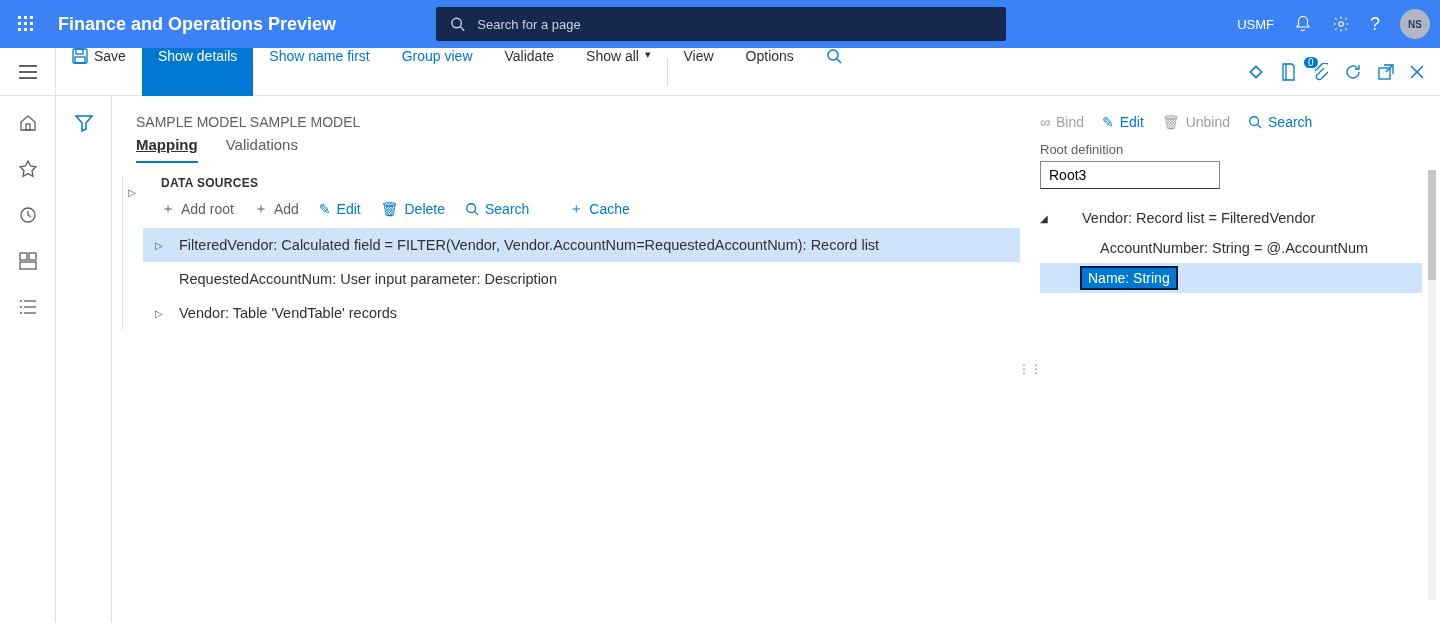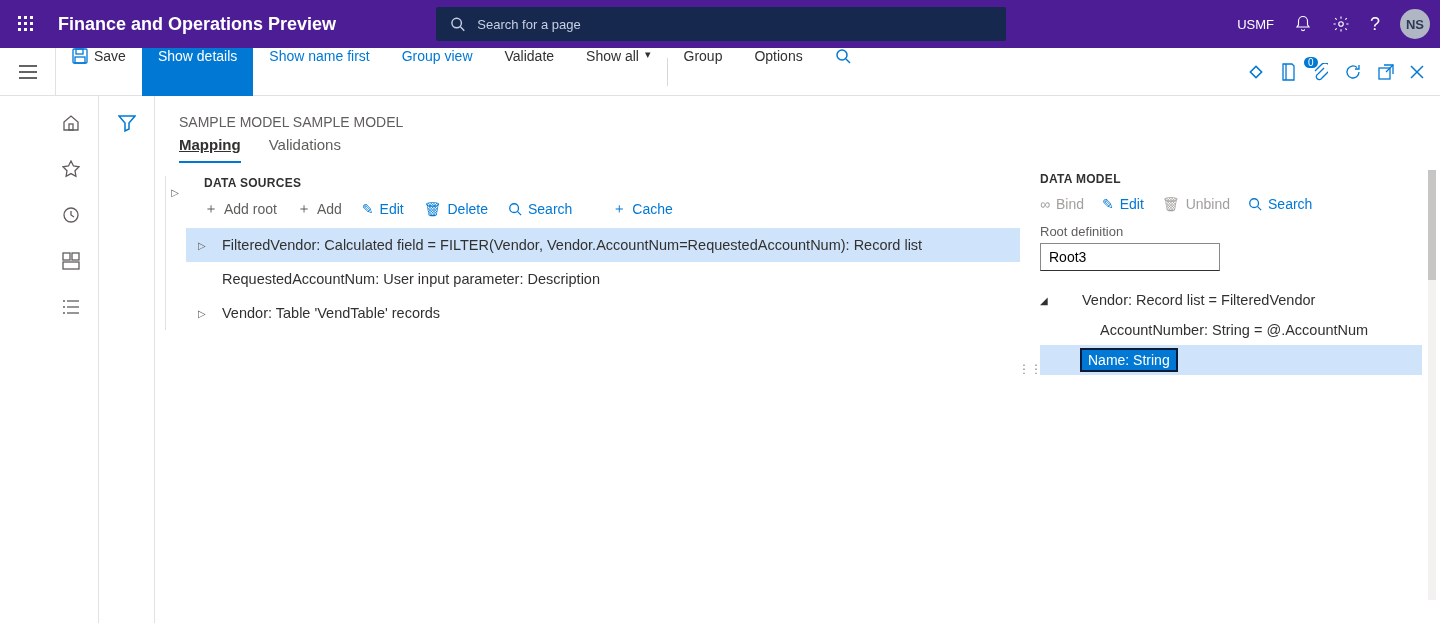--- a/index.html
+++ b/index.html
@@ -1,36 +1,36 @@
 <!DOCTYPE html>
 <html><head>
 <meta charset="utf-8">
 <style>
   * { box-sizing: border-box; margin: 0; padding: 0; }
   html, body { width: 1440px; height: 623px; font-family: "Segoe UI", Arial, sans-serif; font-size: 14px; color: #323130; overflow: hidden; background: #fff; }
-  .topbar { height: 48px; background: #4c1d95; color: #fff; display: flex; align-items: center; padding: 0 10px; }
+  .topbar { height: 48px; background: #3b82f6; color: #fff; display: flex; align-items: center; padding: 0 10px; }
   .waffle { width: 32px; height: 32px; display: flex; align-items: center; justify-content: center; margin-right: 16px; }
   .app-title { font-size: 18px; font-weight: 600; margin-right: 40px; }
   .searchbar { flex: 0 0 570px; height: 34px; background: #17284e; border-radius: 2px; display: flex; align-items: center; padding: 0 14px; color: #c7d0e3; margin-left: 60px;}
   .searchbar input { background: transparent; border: none; outline: none; color: #fff; font-size: 13px; margin-left: 12px; width: 100%; }
   .searchbar input::placeholder { color: #c7d0e3; }
   .top-right { margin-left: auto; display: flex; align-items: center; gap: 20px; }
-  .avatar { width: 30px; height: 30px; border-radius: 50%; background: #b0b6c4; color: #2c3a56; font-size: 13px; display: flex; align-items: center; justify-content: center; font-weight: 600; }
+  .avatar { width: 30px; height: 30px; border-radius: 50%; background: #b0b6c4; color: #2c3a56; font-size: 10px; display: flex; align-items: center; justify-content: center; font-weight: 600; }
 
   .actionbar { height: 48px; border-bottom: 1px solid #e1e1e1; display: flex; align-items: center; padding-left: 0; }
   .hamburger-col { width: 56px; height: 48px; display:flex; align-items:center; justify-content:center; border-right: 1px solid #e1e1e1;}
   .action-btn { height: 48px; padding: 0 16px; display: flex; align-items: flex-start; gap: 6px; color: #0078d4; cursor: pointer; font-size: 14px; }
   .action-btn.black { color: #323130; }
   .action-btn.selected { background: #0078d4; color: #fff; }
   .divider { width: 1px; height: 28px; background: #d8d8d8; }
   .actionbar-right { margin-left: auto; display: flex; align-items: center; gap: 16px; padding-right: 16px; color: #0078d4; }
   .badge-wrap { position: relative; }
   .badge { position: absolute; top: -6px; left: -8px; background: #0078d4; color:#fff; border-radius:8px; font-size:10px; padding:0 4px;}
 
-  .body { display: flex; height: calc(623px - 96px); padding-left: 43px; }
+  .body { display: flex; height: calc(623px - 96px); }
   .leftrail { width: 56px; border-right: 1px solid #e1e1e1; display: flex; flex-direction: column; align-items: center; padding-top: 18px; gap: 28px; color: #605e5c; }
   .filtercol { width: 56px; border-right: 1px solid #e1e1e1; display: flex; justify-content: center; padding-top: 18px; color: #0078d4; }
   .main { flex: 1; padding: 18px 0 0 24px; position: relative; display:flex; }
   .main-left { flex: 1; min-width:0; }
   .crumb { color: #605e5c; font-size: 14px; margin-bottom: 6px; }
   .page-title { font-size: 26px; font-weight: 600; margin-bottom: 18px; }
   .tabs { display: flex; gap: 28px; border-bottom: 1px solid transparent; margin-bottom: 12px; }
   .tab { padding-bottom: 8px; color: #605e5c; cursor: pointer; font-size:15px; }
   .tab.active { color: #323130; font-weight: 600; border-bottom: 2px solid #0078d4; text-decoration: underline; }
 
@@ -133,21 +133,21 @@
     </div>
   <div class="action-btn black">
       <span>Validate</span>
     </div>
   <div class="action-btn black">
       <span>Show all</span>
       <span style="font-size:11px;">▾</span>
     </div>
   <div class="divider"></div>
   <div class="action-btn black">
-      <span>Group</span>
+      <span>View</span>
     </div>
   <div class="action-btn black">
       <span>Options</span>
     </div>
   <div class="action-btn">
       <svg width="16" height="16" viewBox="0 0 16 16" fill="none" stroke="#0078d4" stroke-width="1.5">
         <circle cx="7" cy="7" r="5"></circle>
         <line x1="11" y1="11" x2="15" y2="15"></line>
       </svg>
     </div>
@@ -292,21 +292,20 @@
               <span>Vendor: Table 'VendTable' records</span>
             </div>
         </div>
       </div>
     </div>
 
     <div class="splitter">⋮⋮</div>
 
     <div class="right-panel">
       <div class="scroll"></div>
-      <div class="dm-head">DATA MODEL</div>
       <div class="dm-toolbar">
         <div class="dm-tool disabled">
             <span>∞</span>
             <span>Bind</span>
           </div>
         <div class="dm-tool blue">
             <span>✎</span>
             <span>Edit</span>
           </div>
         <div class="dm-tool disabled">

